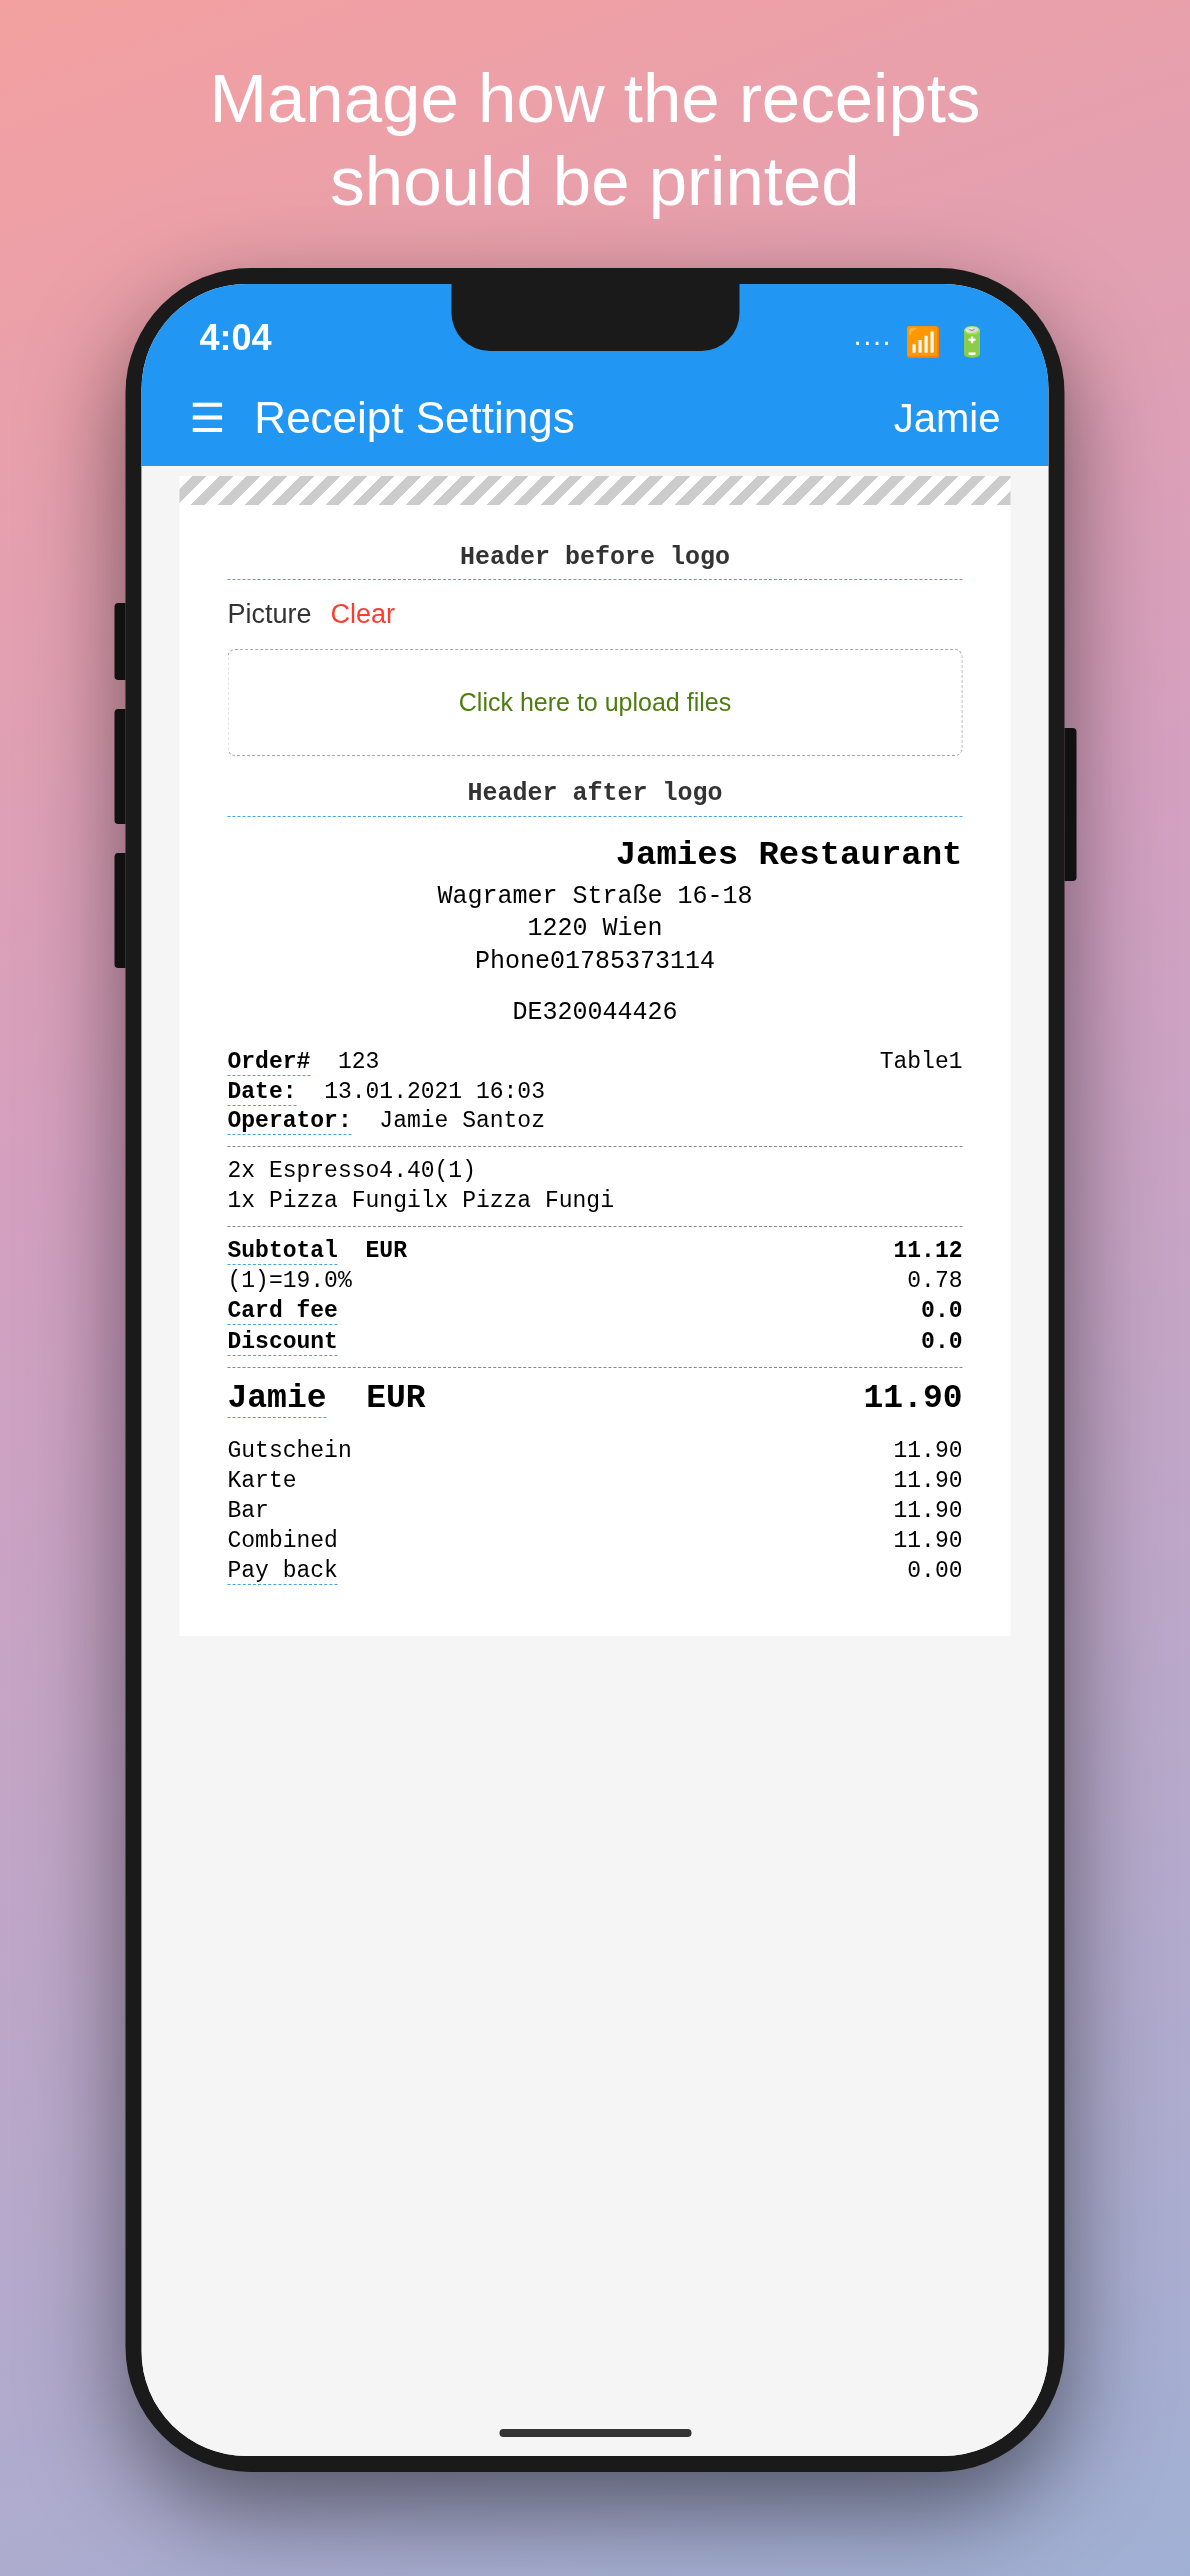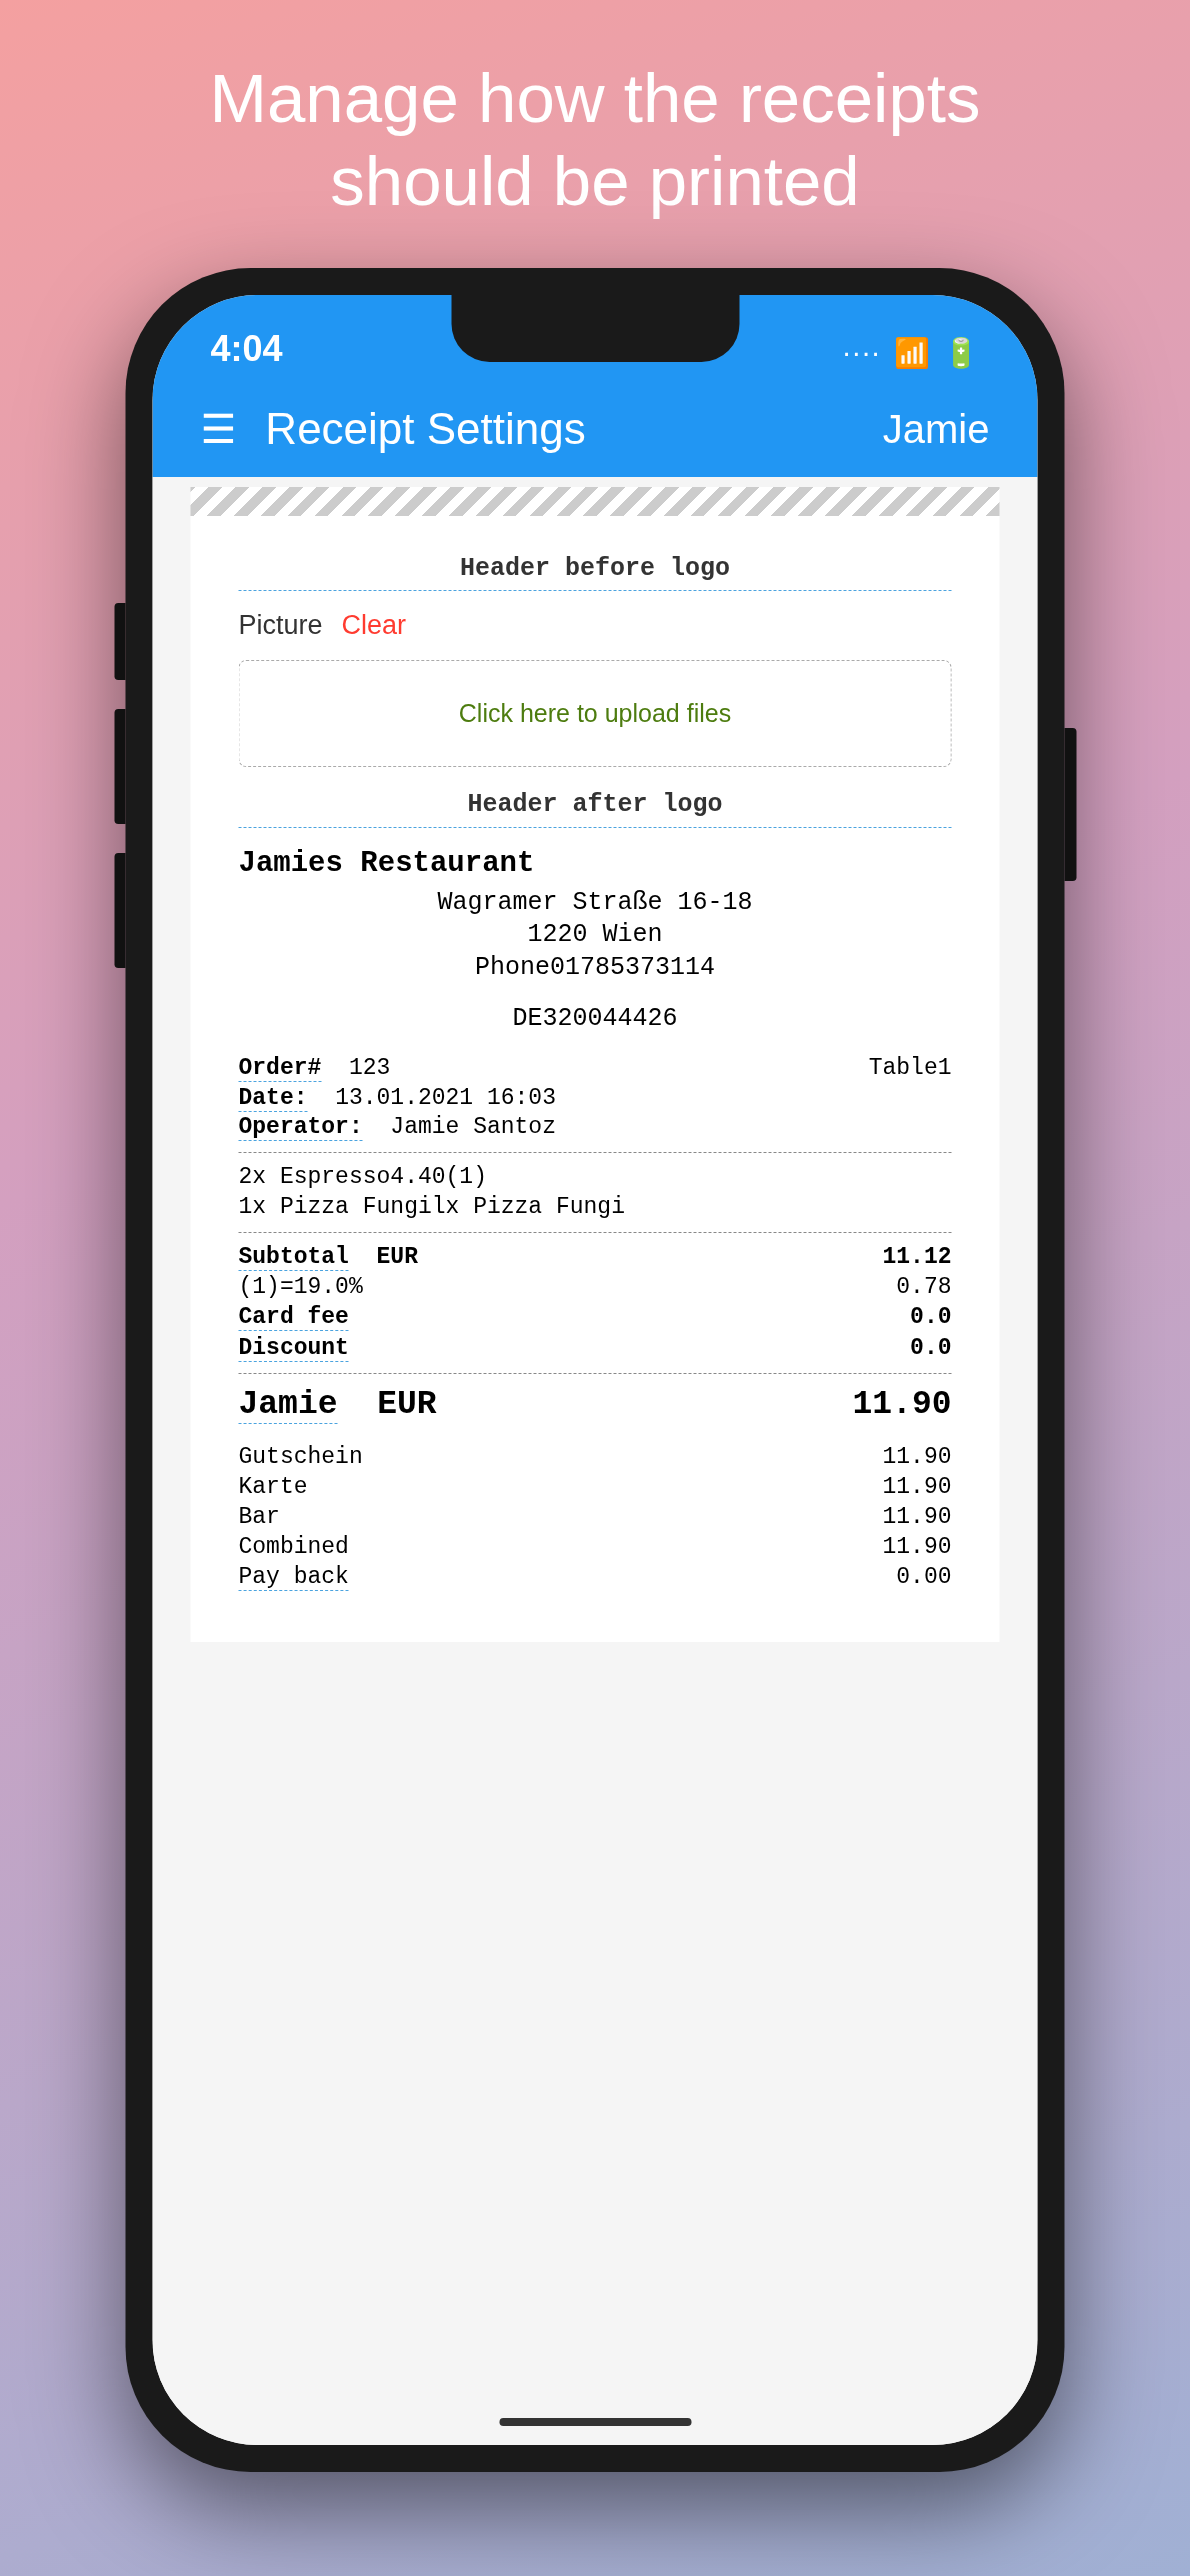--- a/index.html
+++ b/index.html
@@ -37,21 +37,21 @@
     }
 
     
     .phone-shell {
       width: 100%;
       height: 100%;
       background: #1a1a1a;
       border-radius: 125px;
       position: relative;
       box-shadow: 0 38px 96px rgba(0,0,0,0.5);
-      padding: 27px;
+      padding: 16px;
     }
 
     .phone-screen {
       width: 100%;
       height: 100%;
       background: #f0f0f0;
       border-radius: 105px;
       overflow: hidden;
       position: relative;
     }
@@ -177,22 +177,22 @@
       margin-bottom: 23px;
     }
 
     .upload-box span {
       font-size: 25px;
       color: #4d7c0f;
       font-family: -apple-system, sans-serif;
     }
 
     .restaurant-name {
-      text-align: left;
-      font-size: 29px;
+      text-align: right;
+      font-size: 34px;
       font-weight: bold;
       font-family: 'Courier New', monospace;
       margin-bottom: 7.7px;
       margin-top: 16px;
     }
 
     .receipt-line {
       text-align: center;
       font-size: 25px;
       font-family: 'Courier New', monospace;

